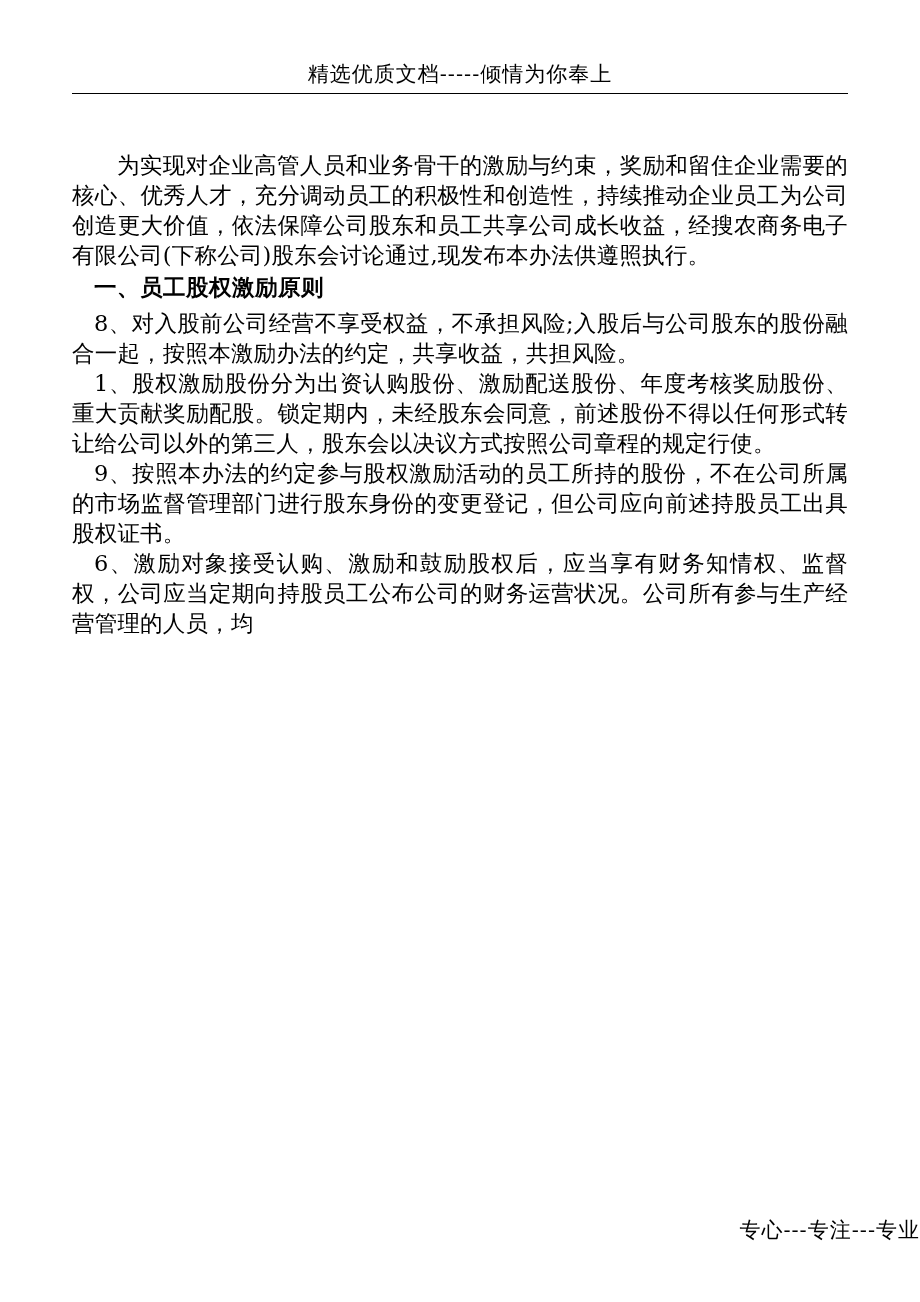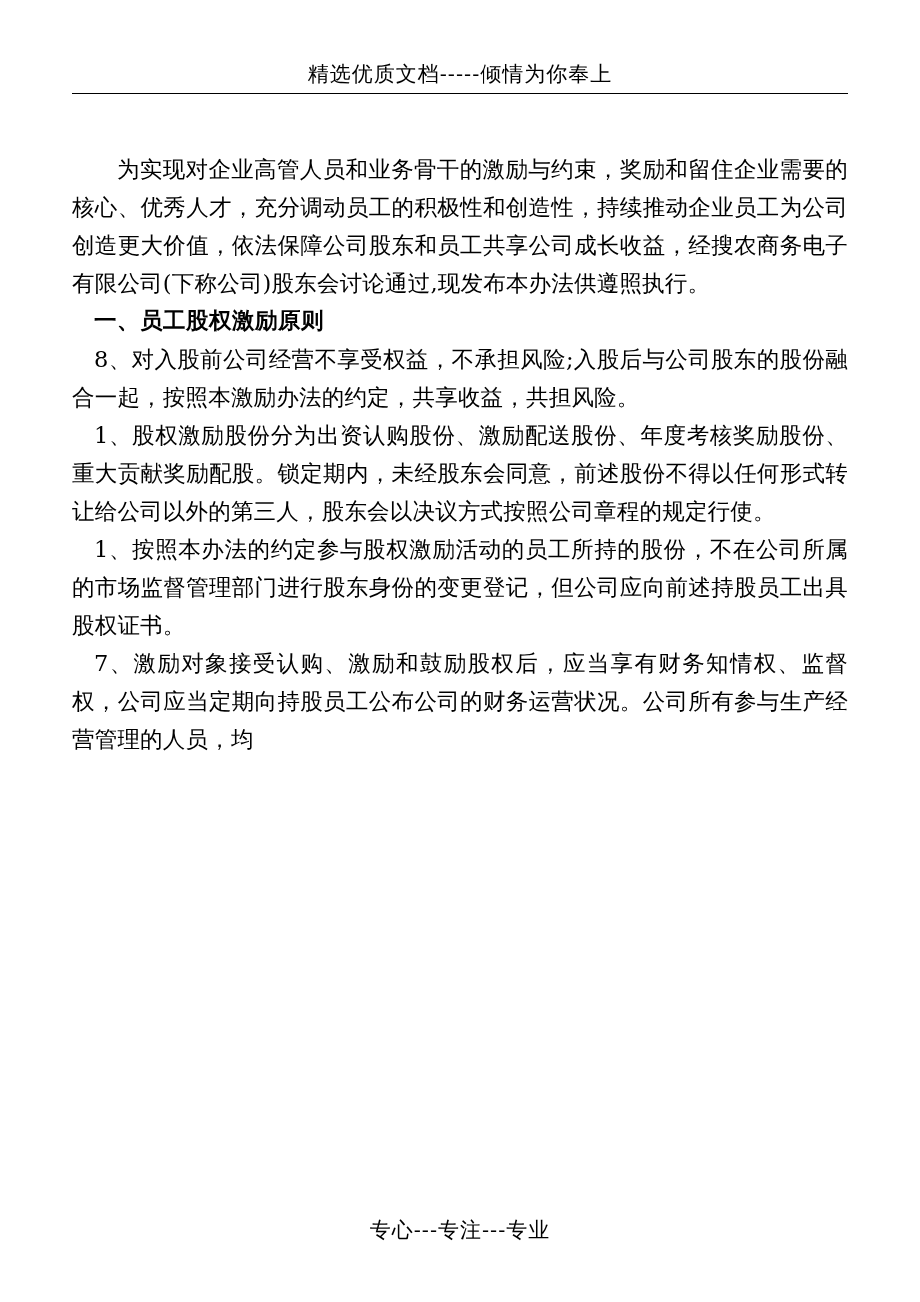--- a/index.html
+++ b/index.html
@@ -47,46 +47,46 @@
     letter-spacing: 2px;
     margin-top: 62px;
     margin-bottom: 0;
   }
   .body-block {
     margin-top: 56px;
   }
   p.para {
     margin: 0;
     font-size: 22.5px;
-    line-height: 38px;
+    line-height: 30px;
     text-align: justify;
     text-justify: inter-ideograph;
     letter-spacing: 0.2px;
   }
   p.indent2 {
     text-indent: 45px;
   }
   p.indent1 {
     text-indent: 22px;
   }
   p.section-head {
-    font-family: Liberation Serif, serif;
+    font-family: Liberation Mono, monospace;
     font-weight: bold;
     font-size: 22.5px;
     line-height: 38px;
     margin: 0;
     text-indent: 22px;
     letter-spacing: 0.5px;
   }
   .footer {
     position: absolute;
     left: 0;
     right: 0;
     bottom: 58px;
-    text-align: center;
+    text-align: right;
     font-family: "DejaVu Serif", "Liberation Serif", serif;
     font-size: 21px;
     letter-spacing: 1px;
   }
 </style>
 </head>
 <body>
 
 <div class="page">
 
@@ -94,19 +94,19 @@
     <div class="header-text">精选优质文档-----倾情为你奉上</div>
     <hr class="header-rule">
   </div>
 
 
   <div class="body-block">
     <p class="para indent2">为实现对企业高管人员和业务骨干的激励与约束，奖励和留住企业需要的核心、优秀人才，充分调动员工的积极性和创造性，持续推动企业员工为公司创造更大价值，依法保障公司股东和员工共享公司成长收益，经搜农商务电子有限公司(下称公司)股东会讨论通过,现发布本办法供遵照执行。</p>
     <p class="section-head">一、员工股权激励原则</p>
     <p class="para indent1">8、对入股前公司经营不享受权益，不承担风险;入股后与公司股东的股份融合一起，按照本激励办法的约定，共享收益，共担风险。</p>
     <p class="para indent1">1、股权激励股份分为出资认购股份、激励配送股份、年度考核奖励股份、重大贡献奖励配股。锁定期内，未经股东会同意，前述股份不得以任何形式转让给公司以外的第三人，股东会以决议方式按照公司章程的规定行使。</p>
-    <p class="para indent1">1、按照本办法的约定参与股权激励活动的员工所持的股份，不在公司所属的市场监督管理部门进行股东身份的变更登记，但公司应向前述持股员工出具股权证书。</p>
-    <p class="para indent1">7、激励对象接受认购、激励和鼓励股权后，应当享有财务知情权、监督权，公司应当定期向持股员工公布公司的财务运营状况。公司所有参与生产经营管理的人员，均</p>
+    <p class="para indent1">9、按照本办法的约定参与股权激励活动的员工所持的股份，不在公司所属的市场监督管理部门进行股东身份的变更登记，但公司应向前述持股员工出具股权证书。</p>
+    <p class="para indent1">6、激励对象接受认购、激励和鼓励股权后，应当享有财务知情权、监督权，公司应当定期向持股员工公布公司的财务运营状况。公司所有参与生产经营管理的人员，均</p>
   </div>
 
   <div class="footer">专心---专注---专业</div>
 
 </div>
 
 </body></html>

